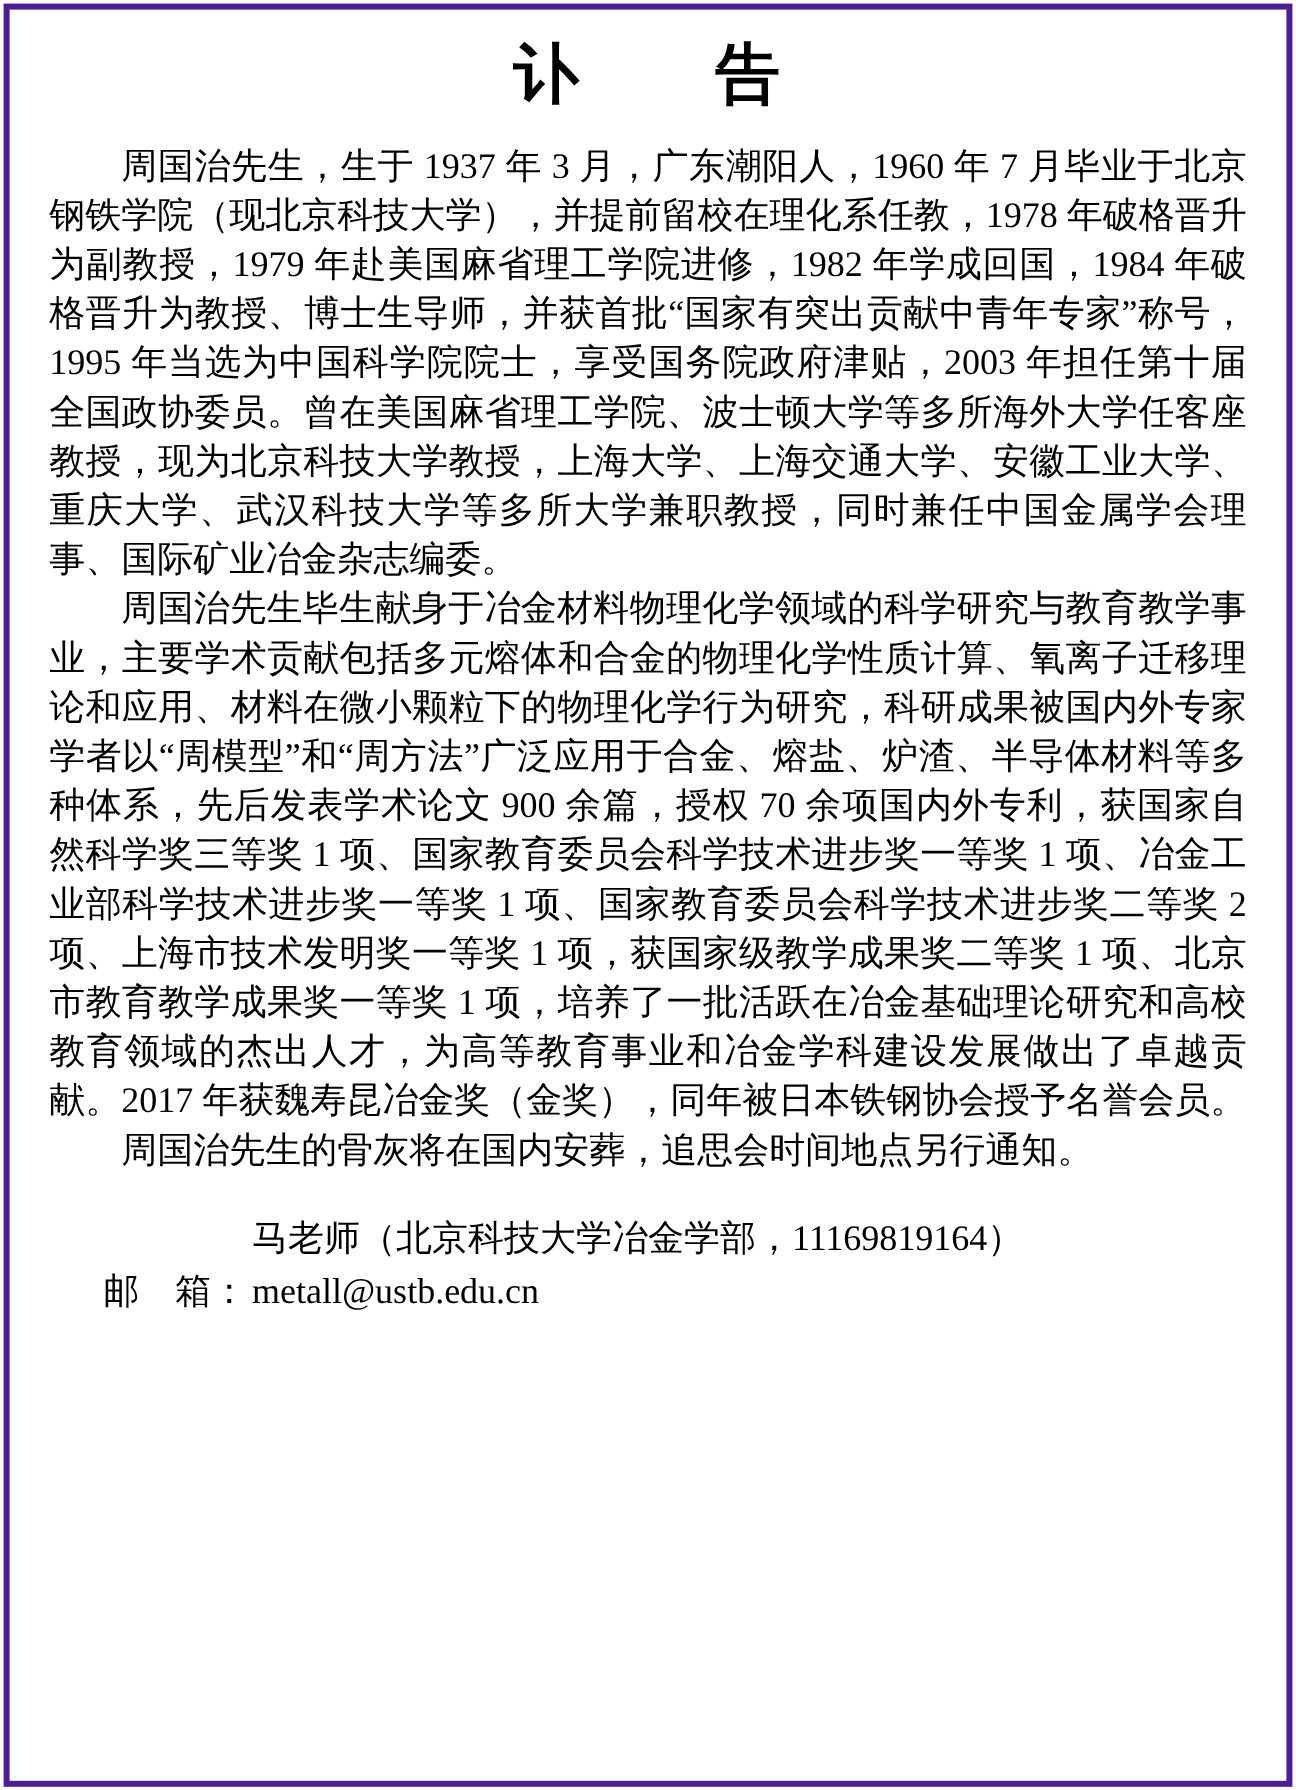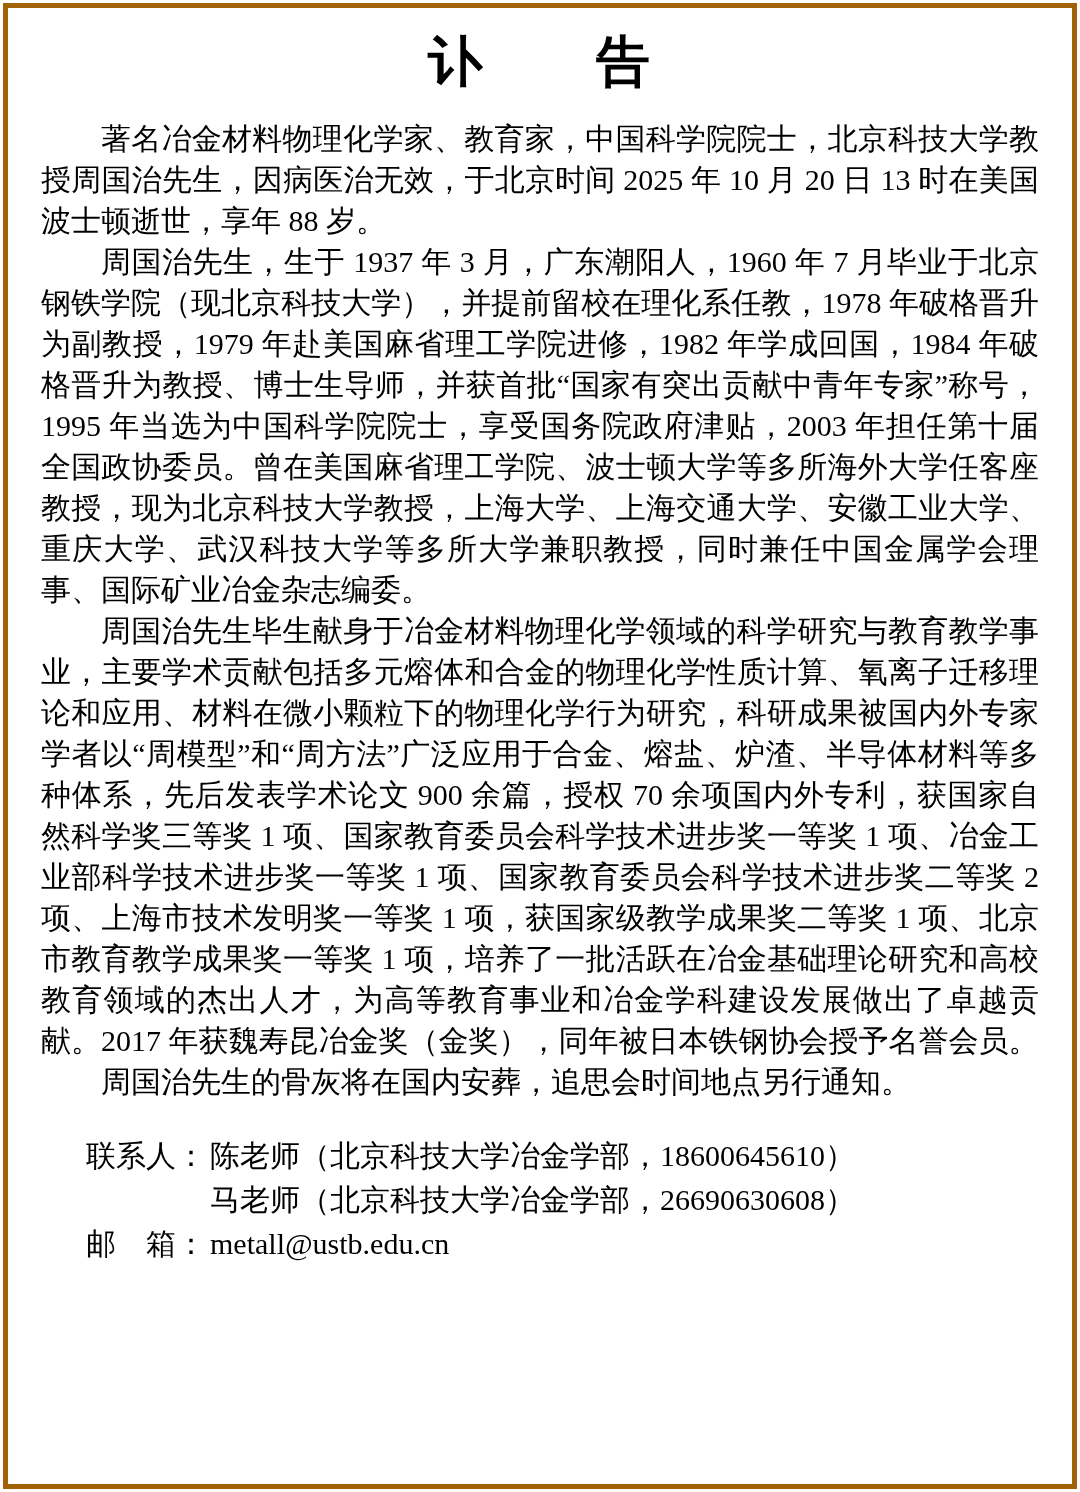--- a/index.html
+++ b/index.html
@@ -14,21 +14,21 @@
     font-family: "Liberation Serif", serif;
     color: #000000;
     overflow: hidden;
   }
   .doc-frame {
     position: absolute;
     left: 3px;
     top: 3px;
     right: 3px;
     bottom: 3px;
-    border: 5px solid #a16207;
+    border: 5px solid #4c1d95;
     box-sizing: border-box;
     padding: 18px 33px 10px 33px;
     overflow: hidden;
   }
   .doc-title {
     margin: 6px 0 26px 0;
     text-align: center;
     font-size: 54px;
     line-height: 60px;
     font-weight: bold;
@@ -64,34 +64,29 @@
   }
 </style>
 </head>
 <body>
 
 <div class="doc-frame">
 
   <h1 class="doc-title">讣　　告</h1>
 
   <div class="doc-body">
-    <p>著名冶金材料物理化学家、教育家，中国科学院院士，北京科技大学教授周国治先生，因病医治无效，于北京时间 2025 年 10 月 20 日 13 时在美国波士顿逝世，享年 88 岁。</p>
     <p>周国治先生，生于 1937 年 3 月，广东潮阳人，1960 年 7 月毕业于北京钢铁学院（现北京科技大学），并提前留校在理化系任教，1978 年破格晋升为副教授，1979 年赴美国麻省理工学院进修，1982 年学成回国，1984 年破格晋升为教授、博士生导师，并获首批“国家有突出贡献中青年专家”称号，1995 年当选为中国科学院院士，享受国务院政府津贴，2003 年担任第十届全国政协委员。曾在美国麻省理工学院、波士顿大学等多所海外大学任客座教授，现为北京科技大学教授，上海大学、上海交通大学、安徽工业大学、重庆大学、武汉科技大学等多所大学兼职教授，同时兼任中国金属学会理事、国际矿业冶金杂志编委。</p>
     <p>周国治先生毕生献身于冶金材料物理化学领域的科学研究与教育教学事业，主要学术贡献包括多元熔体和合金的物理化学性质计算、氧离子迁移理论和应用、材料在微小颗粒下的物理化学行为研究，科研成果被国内外专家学者以“周模型”和“周方法”广泛应用于合金、熔盐、炉渣、半导体材料等多种体系，先后发表学术论文 900 余篇，授权 70 余项国内外专利，获国家自然科学奖三等奖 1 项、国家教育委员会科学技术进步奖一等奖 1 项、冶金工业部科学技术进步奖一等奖 1 项、国家教育委员会科学技术进步奖二等奖 2 项、上海市技术发明奖一等奖 1 项，获国家级教学成果奖二等奖 1 项、北京市教育教学成果奖一等奖 1 项，培养了一批活跃在冶金基础理论研究和高校教育领域的杰出人才，为高等教育事业和冶金学科建设发展做出了卓越贡献。2017 年获魏寿昆冶金奖（金奖），同年被日本铁钢协会授予名誉会员。</p>
     <p>周国治先生的骨灰将在国内安葬，追思会时间地点另行通知。</p>
   </div>
 
   <div class="contact-block">
     <div class="contact-row">
-      <span class="contact-label">联系人：</span>
-      <span class="contact-value">陈老师（北京科技大学冶金学部，18600645610）</span>
-    </div>
-    <div class="contact-row">
       <span class="contact-indent"></span>
-      <span class="contact-value">马老师（北京科技大学冶金学部，26690630608）</span>
+      <span class="contact-value">马老师（北京科技大学冶金学部，11169819164）</span>
     </div>
     <div class="contact-row">
       <span class="contact-label">邮　箱：</span>
       <span class="contact-value">metall@ustb.edu.cn</span>
     </div>
   </div>
 
 </div>
 
 </body></html>

